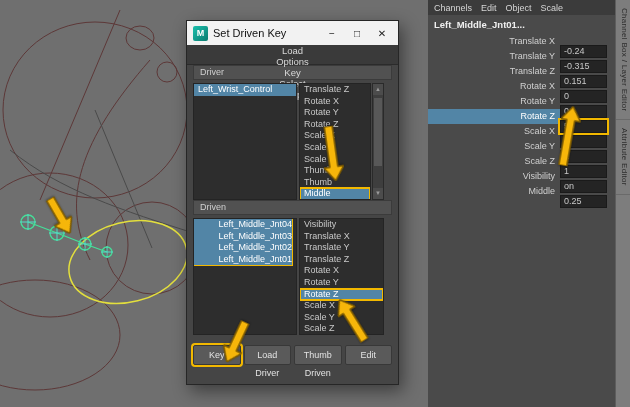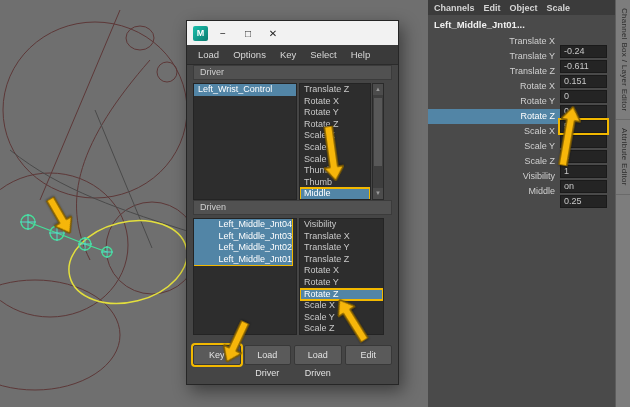--- a/index.html
+++ b/index.html
@@ -14,21 +14,21 @@
   
   #dialog { position:absolute; left:186px; top:20px; width:213px; height:365px;
             background:#454545; border:1px solid #262626; z-index:10;
             box-shadow:4px 6px 16px rgba(0,0,0,.45); }
   #dlg-titlebar { height:24px; background:#f2f2f2; display:flex; align-items:center; padding:0 6px; gap:5px; }
   .maya-icon { width:15px; height:15px; border-radius:2px; flex:0 0 15px;
                background:linear-gradient(135deg,#1bc0ad,#0a7a6e); color:#fff;
                font-size:9px; font-weight:bold; display:flex; align-items:center; justify-content:center; }
   #dlg-title { font-size:11px; color:#111; flex:1; }
   .win-btn { width:20px; text-align:center; font-size:10px; color:#222; }
-  #dlg-menubar { height:20px; background:#3a3a3a; border-bottom:1px solid #2b2b2b; display:flex; align-items:center; padding:0 4px; }
+  #dlg-menubar { height:20px; background:#3a3a3a; border-bottom:1px solid #2b2b2b; display:flex; align-items:center; padding:0 4px;flex-direction:column; }
   .menu-item { font-size:9.5px; color:#d8d8d8; padding:0 7px; }
 
   .section-header { margin:0 6px 0 6px; height:15px; background:#515151; border:1px solid #3b3b3b;
                     color:#cfcfcf; font-size:9px; line-height:13px; padding-left:6px; }
   .lists-row { display:flex; margin:3px 14px 0 6px; height:117px; }
   .obj-list  { width:104px; background:#2d2d2d; border:1px solid #242424; overflow:hidden; }
   .attr-list { flex:1; margin-left:2px; background:#2d2d2d; border:1px solid #242424; overflow:hidden; }
   .list-item { height:11.6px; line-height:11.6px; font-size:9px; color:#c9c9c9; padding-left:4px;
                white-space:nowrap; position:relative; }
   .list-item.selected { background:#5285a6; color:#fff; }
@@ -41,21 +41,21 @@
   .sb-track { flex:1; position:relative; }
   .sb-thumb { position:absolute; left:1px; right:1px; top:3px; height:68px; background:#585858; }
 
   #dlg-buttons { display:flex; gap:3px; margin:10px 6px 0 6px; }
   .dlg-button { flex:1; height:20px; background:#5a5a5a; border:1px solid #383838; border-radius:2px;
                 color:#e2e2e2; font-size:9px; text-align:center; line-height:18px; }
   .dlg-button.highlighted { box-shadow:0 0 0 2px #f2b800; }
 
   
   #channel-panel { position:absolute; left:428px; top:0; width:187px; height:407px; background:#4a4a4a; z-index:5; }
-  #cb-menubar { height:15px; background:#3b3b3b; display:flex; align-items:center; padding-left:3px;font-weight:bold; }
+  #cb-menubar { height:15px; background:#3b3b3b; display:flex; align-items:center; padding-left:3px; }
   .cb-menu-item { font-size:9px; color:#d5d5d5; padding:0 6px 0 3px; }
   #cb-objname { font-size:9.5px; font-weight:bold; color:#efefef; padding:4px 0 4px 6px; }
   .channel-row { display:flex; align-items:center; height:15px; }
   .ch-name { flex:0 0 132px; height:15px; line-height:15px; text-align:right; padding-right:5px;
              font-size:9px; color:#d0d0d0; }
   .channel-row.selected .ch-name { background:#5285a6; color:#fff; }
   .ch-value { width:47px; height:13px; background:#242424; border:1px solid #1a1a1a; color:#c8c8c8;
               font-size:9px; line-height:11px; padding-left:3px; overflow:hidden;margin-top:20px; }
   .channel-row.highlighted .ch-value { box-shadow:0 0 0 2px #f2b800; }
 
@@ -118,21 +118,21 @@
     <div id="cb-objname">Left_Middle_Jnt01...</div>
     <div id="cb-rows">
 
         <div class="channel-row">
           <div class="ch-name">Translate X</div>
           <div class="ch-value">-0.24</div>
         </div>
 
         <div class="channel-row">
           <div class="ch-name">Translate Y</div>
-          <div class="ch-value">-0.611</div>
+          <div class="ch-value">-0.315</div>
         </div>
 
         <div class="channel-row">
           <div class="ch-name">Translate Z</div>
           <div class="ch-value">0.151</div>
         </div>
 
         <div class="channel-row">
           <div class="ch-name">Rotate X</div>
           <div class="ch-value">0</div>
@@ -177,20 +177,21 @@
 
   <div id="side-tabs">
 
   <div class="side-tab">Channel Box / Layer Editor</div>
       <div class="side-tab">Attribute Editor</div>
     </div>
 
   <div id="dialog">
     <div id="dlg-titlebar">
       <div class="maya-icon">M</div>
+      <div id="dlg-title">Set Driven Key</div>
       <span class="win-btn">−</span>
       <span class="win-btn">□</span>
       <span class="win-btn">✕</span>
     </div>
 
     <div id="dlg-menubar">
 
     <span class="menu-item">Load</span>
         <span class="menu-item">Options</span>
         <span class="menu-item">Key</span>
@@ -250,21 +251,21 @@
           <div class="list-item">Scale X</div>
           <div class="list-item">Scale Y</div>
           <div class="list-item">Scale Z</div>
         </div>
     </div>
 
     <div id="dlg-buttons">
 
     <div class="dlg-button highlighted">Key</div>
         <div class="dlg-button">Load Driver</div>
-        <div class="dlg-button">Load Driven</div>
+        <div class="dlg-button">Thumb Driven</div>
         <div class="dlg-button">Edit</div>
       </div>
   </div>
 
   <svg class="arrow" style="left:50px; top:196px; transform:rotate(150deg);" width="20" height="40" viewBox="0 0 20 40">
     <polygon points="10,0 20,14 14,14 14,40 6,40 6,14 0,14"></polygon>
   </svg>
   <svg class="arrow" style="left:322px; top:126px; transform:rotate(172deg);" width="20" height="55" viewBox="0 0 20 55">
     <polygon points="10,0 20,14 14,14 14,55 6,55 6,14 0,14"></polygon>
   </svg>

